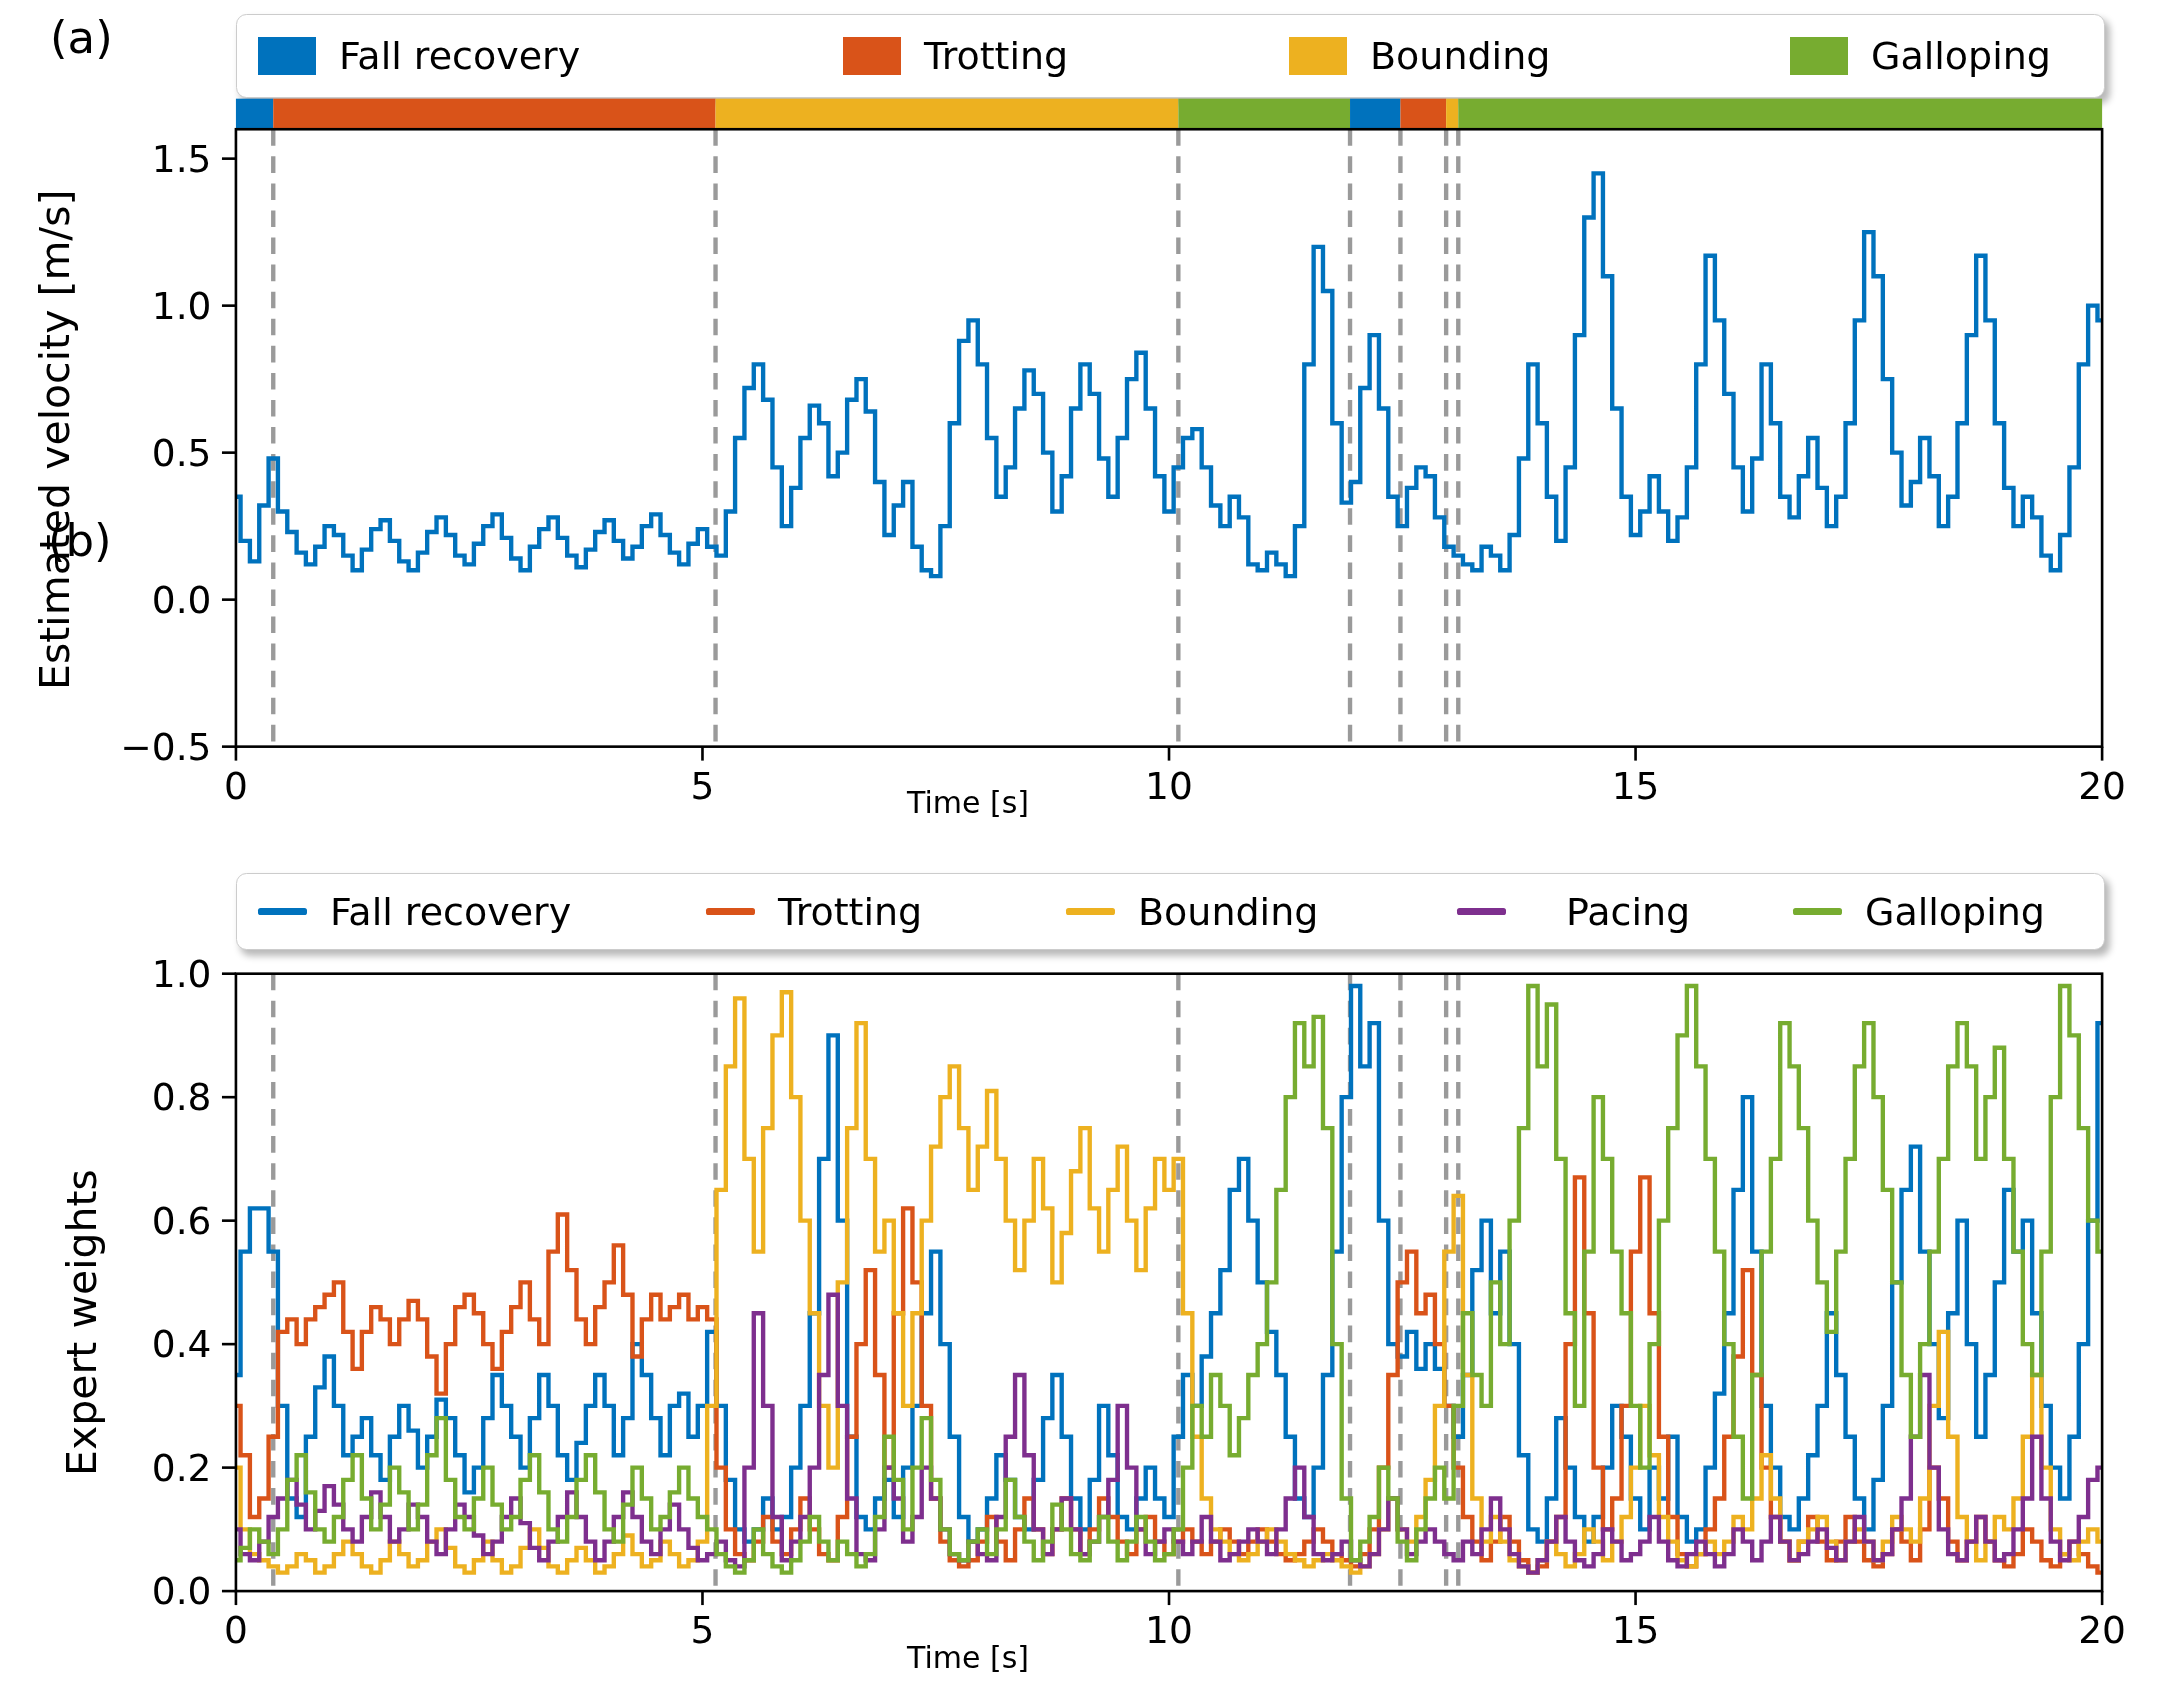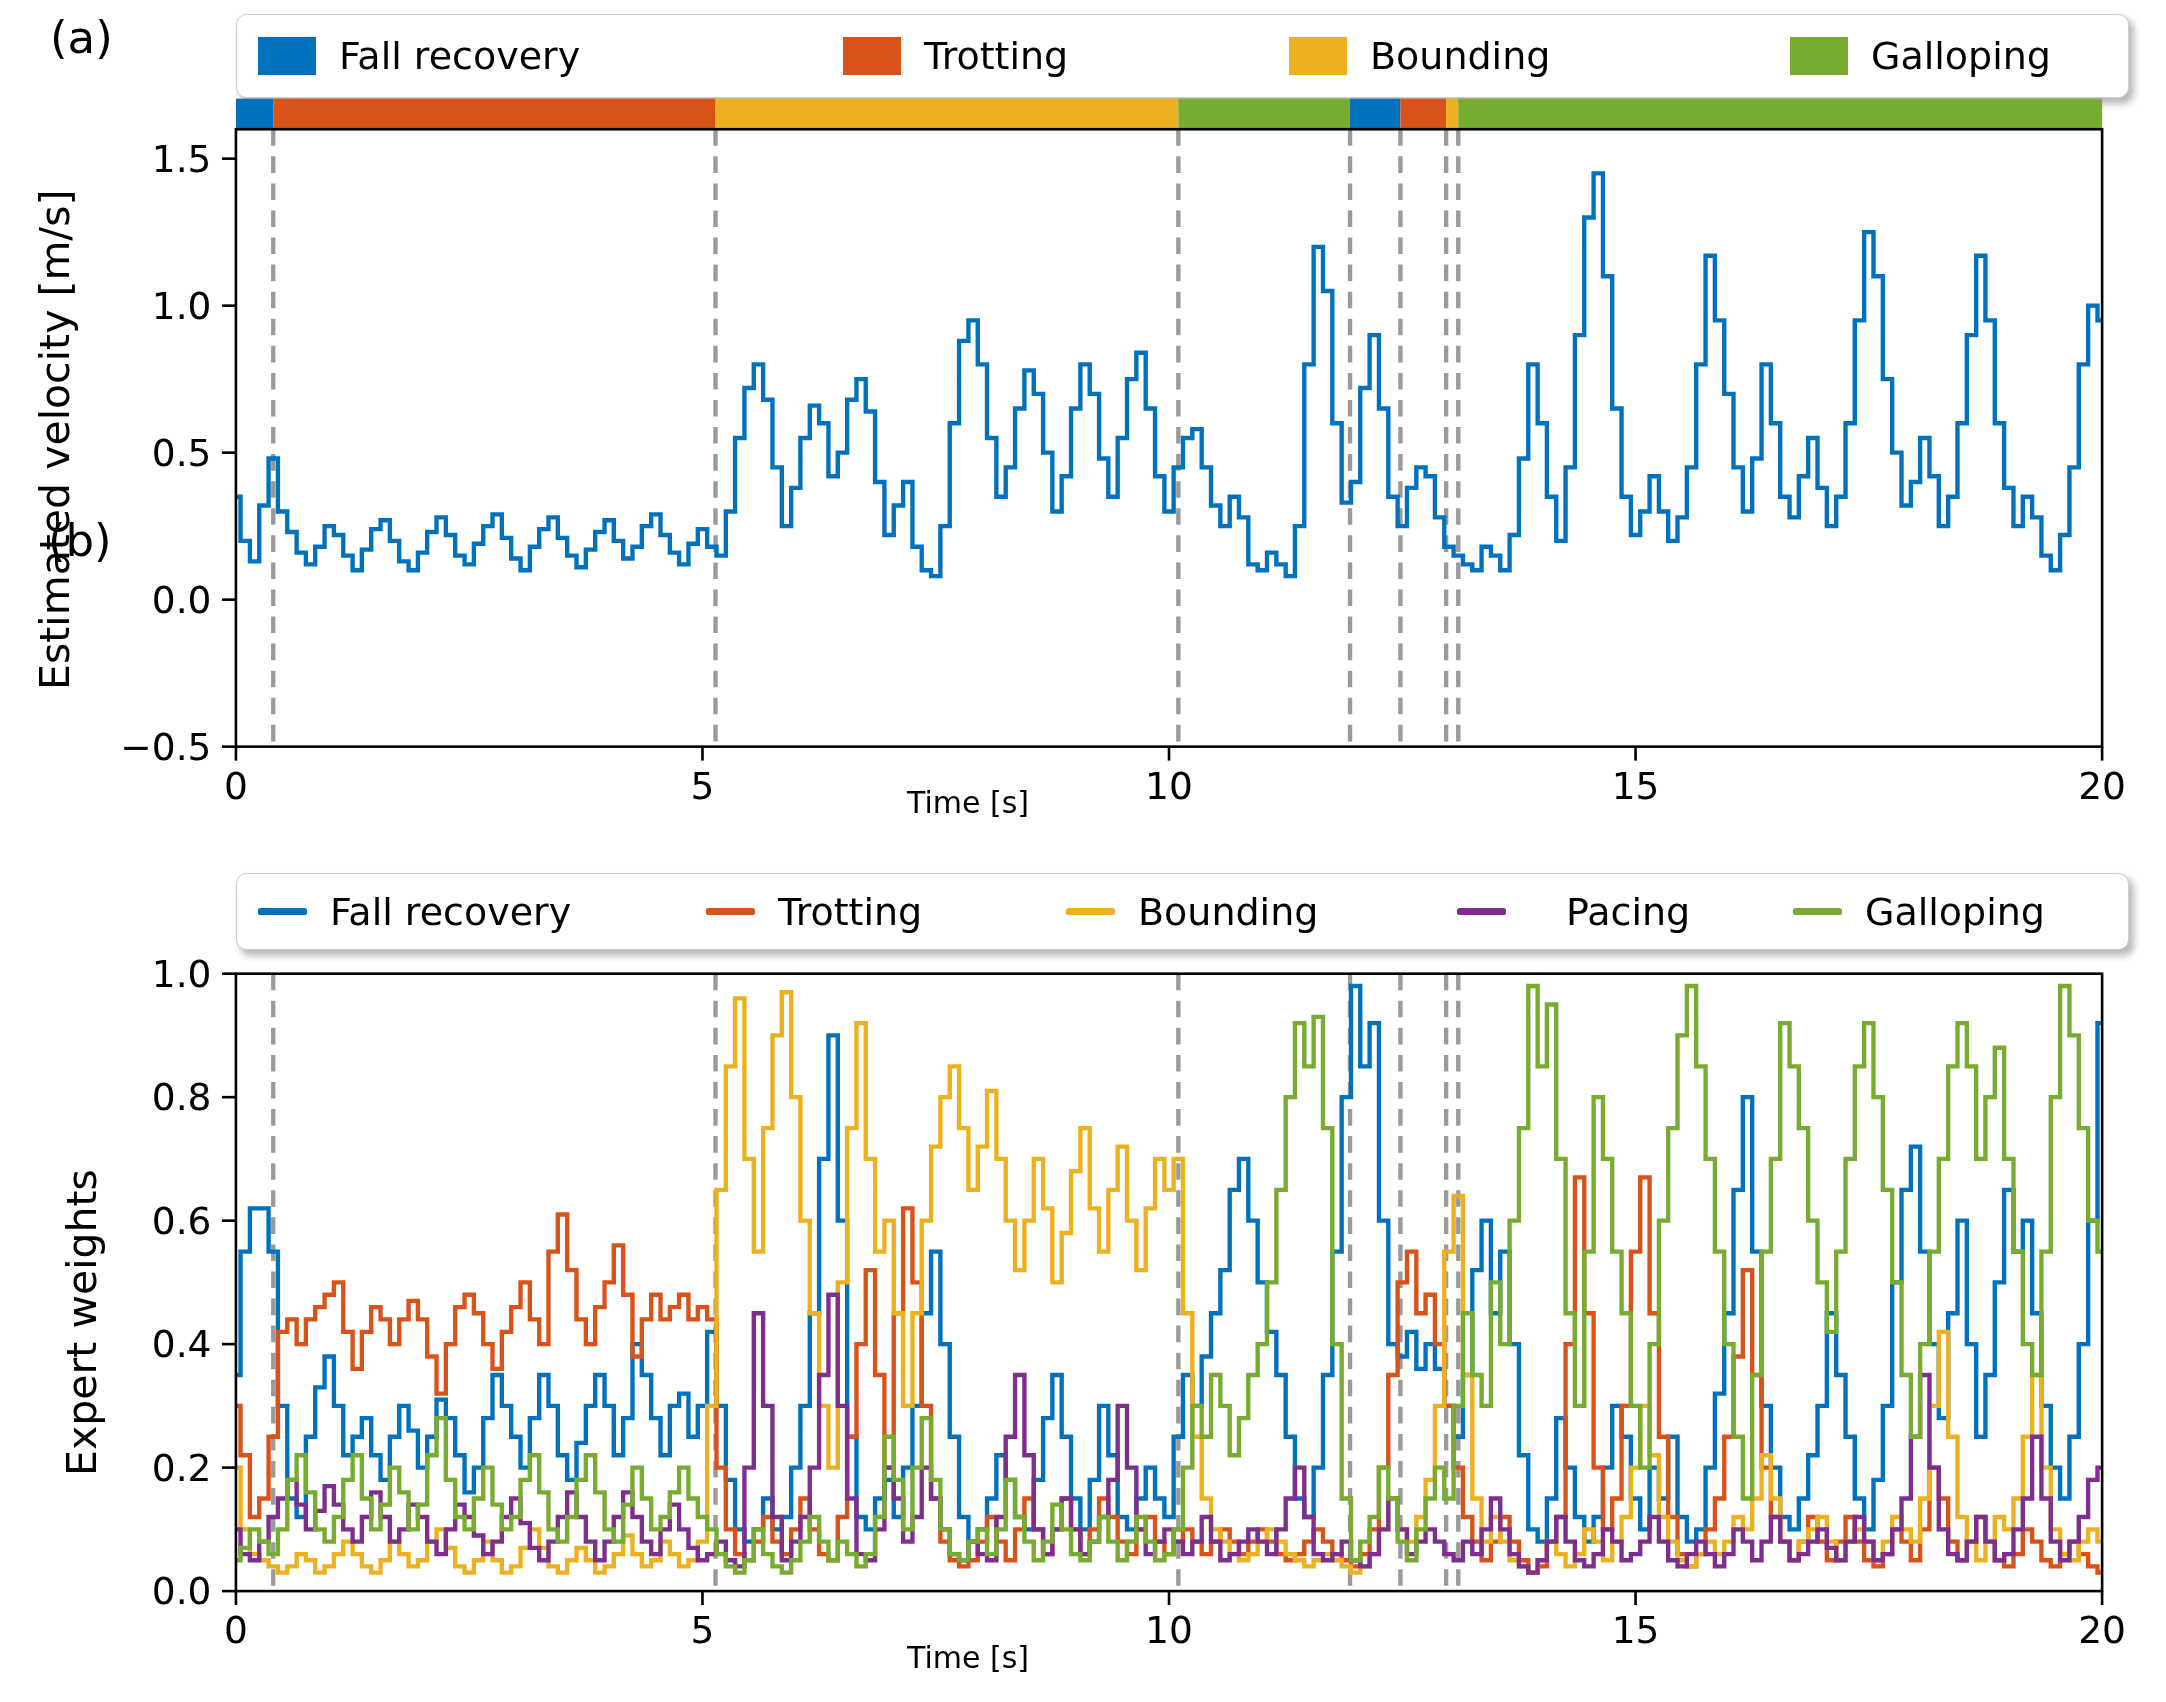--- a/index.html
+++ b/index.html
@@ -4,21 +4,21 @@
 <style>
   html,body{margin:0;padding:0;background:#fff;}
   #fig{position:relative;width:2166px;height:1702px;background:#fff;
        font-family:"DejaVu Sans","Liberation Sans",sans-serif;color:#000;overflow:hidden;}
   svg{position:absolute;left:0;top:0;}
   .panel-letter{position:absolute;font-size:45px;color:#000;}
   .axis-ylabel{position:absolute;font-size:41px;white-space:nowrap;
        transform:rotate(-90deg);transform-origin:left top;}
   .axis-xlabel{position:absolute;font-size:30px;white-space:nowrap;text-align:left;}
   .legend{position:absolute;background:#fff;border:1.7px solid #cccccc;border-radius:10.5px;
-       box-shadow:4.4px 5.2px 7px rgba(0,0,0,0.28);padding-left:24px;}
+       box-shadow:4.4px 5.2px 7px rgba(0,0,0,0.28);}
   .litem{position:absolute;top:0;height:100%;display:flex;align-items:center;}
   .llabel{font-size:38px;margin-left:23px;white-space:nowrap;}
   .swatch.rect{display:inline-block;width:58px;height:38px;}
   .swatch.line{display:inline-block;width:49px;height:7px;border-radius:2.6px;}
   .legend-a{left:236px;top:14px;width:1867px;height:82px;}
   .legend-b{left:236px;top:873px;width:1867px;height:75px;}
   .legend-a .litem:nth-child(1){left:21px;}
   .legend-a .litem:nth-child(2){left:606px;}
   .legend-a .litem:nth-child(3){left:1052px;}
   .legend-a .litem:nth-child(4){left:1553px;}

